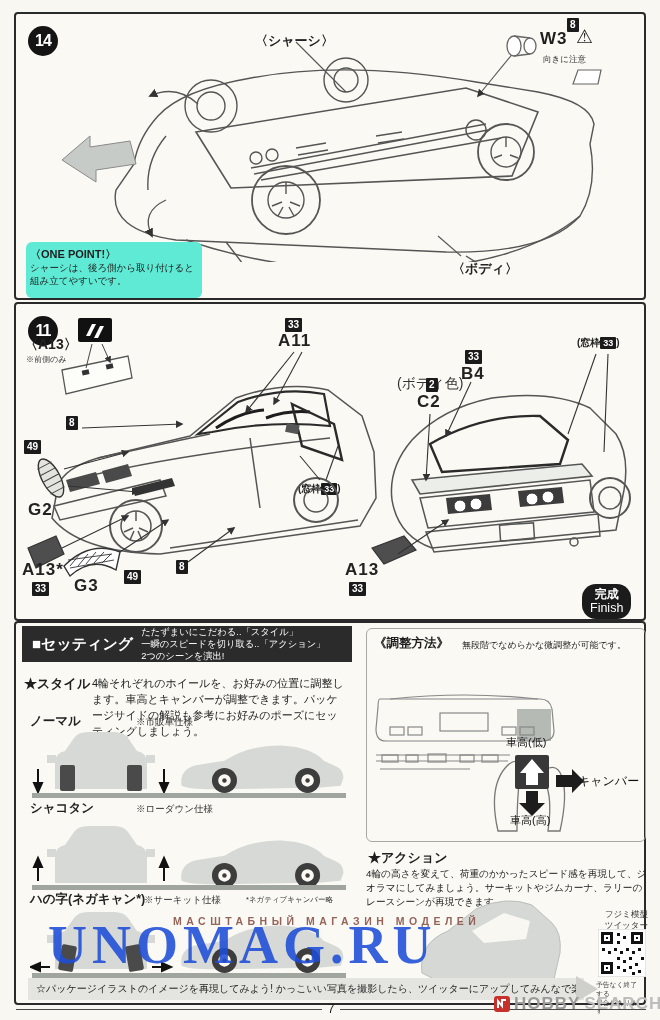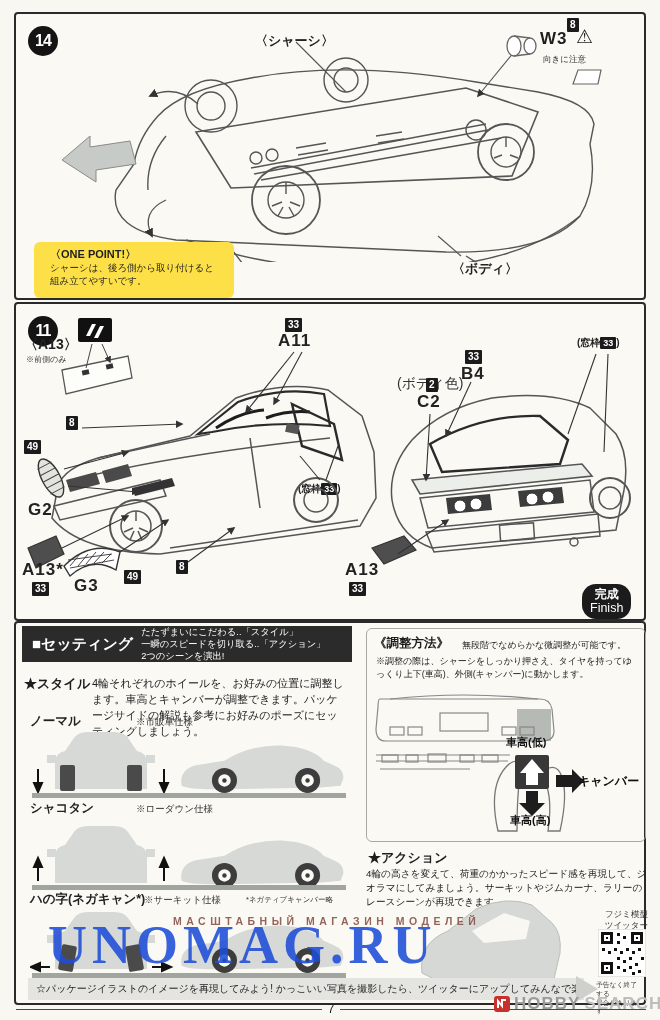--- a/index.html
+++ b/index.html
@@ -11,26 +11,26 @@
         display:flex;align-items:center;justify-content:center;
         font-weight:bold;font-size:16px;letter-spacing:-1px;}
   .badge{display:inline-block;background:#1b1b1b;color:#fff;font-size:10px;font-weight:bold;
          padding:1px 3px;line-height:1.15;border-radius:1px;}
   .plabel{font-size:17px;font-weight:bold;letter-spacing:1px;color:#222;}
   .callout{font-size:13px;font-weight:bold;color:#222;}
   .tiny{font-size:8.5px;color:#333;}
   .note{font-size:9.5px;color:#333;}
   .body-text{font-size:10px;line-height:1.45;color:#222;}
   .stance-label{font-size:12.5px;font-weight:bold;color:#222;}
-  .onepoint{background:#fde047;border-radius:6px;padding:5px 16px;margin-left:8px;}
+  .onepoint{background:#5eead4;border-radius:6px;padding:5px 4px;}
   .finish{background:#1b1b1b;color:#fff;border-radius:4px;text-align:center;
           padding:3px 8px;line-height:1.2;}
   .hdrbar{background:#2b2b2b;color:#fff;display:flex;align-items:center;}
   .adjbox{border:1.5px solid #a9a9a4;border-radius:6px;}
-  .ridelabel{font-size:11px;font-weight:bold;color:#111;text-align:right;}
+  .ridelabel{font-size:11px;font-weight:normal;color:#111;text-align:right;}
   .notebar{background:#e4e4e0;font-size:10px;color:#222;display:flex;align-items:center;
            padding-left:8px;white-space:nowrap;overflow:hidden;}
   .wm-title{font-family:"Liberation Serif",serif;font-weight:bold;font-size:54px;
             color:#1d4ed8;letter-spacing:5px;opacity:.88;}
   .wm-sub{font-size:10.5px;font-weight:bold;color:#8a544a;letter-spacing:4.5px;opacity:.9;}
   .hs-hobby{font-size:17px;font-weight:bold;color:#9a9a9a;letter-spacing:1px;}
   .hs-search{font-size:17px;font-weight:bold;color:#bdbdbd;letter-spacing:1px;}
   .fline{border-top:1.6px solid #4a4a4a;height:0;flex:1;}
   svg{display:block;}
 </style>
@@ -315,21 +315,20 @@
         <line x1="122" y1="60" x2="134" y2="60"></line>
           <polygon points="132,56 132,64 141,60"></polygon>
       </g>
       <use href="#carS" x="148" y="14" width="168" height="52"></use>
       <rect x="2" y="66" width="314" height="5" fill="#a0a5a0"></rect>
     </svg>
 
     <div class="adjbox abs" style="left:350px;top:5px;width:278px;height:212px;"></div>
     <div class="abs" style="left:358px;top:12px;font-size:12.5px;font-weight:bold;">《調整方法》</div>
     <div class="abs" style="left:446px;top:16px;font-size:9px;">無段階でなめらかな微調整が可能です。</div>
-    <div class="abs" style="left:360px;top:32px;width:264px;font-size:9px;line-height:1.4;">※調整の際は、シャーシをしっかり押さえ、タイヤを持ってゆっくり上下(車高)、外側(キャンバー)に動かします。</div>
 
     <svg class="abs" style="left:354px;top:60px;" width="280" height="152" viewBox="0 0 280 152">
       <rect x="147" y="26" width="34" height="32" fill="#b5bab5"></rect>
       <g stroke="#888" stroke-width="1.2" fill="none">
         <path d="M10,16 H170 Q180,16 182,26 L184,48 Q184,58 172,58 L16,58 Q6,58 6,46 L8,24 Q8,16 10,16 Z"></path>
         <path d="M20,16 Q95,8 168,16"></path>
         <rect x="70" y="30" width="48" height="18"></rect>
         <rect x="20" y="44" width="14" height="8"></rect>
           <rect x="38" y="44" width="14" height="8"></rect>
         <rect x="132" y="44" width="14" height="8"></rect>

